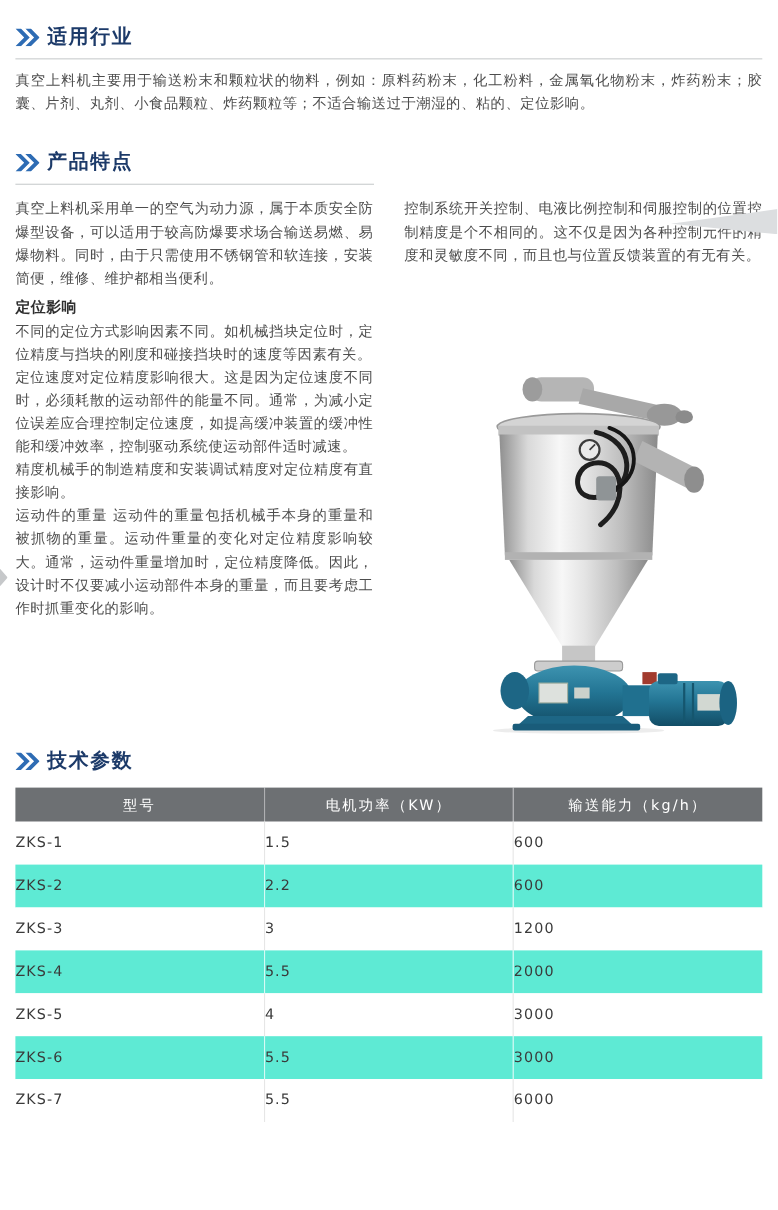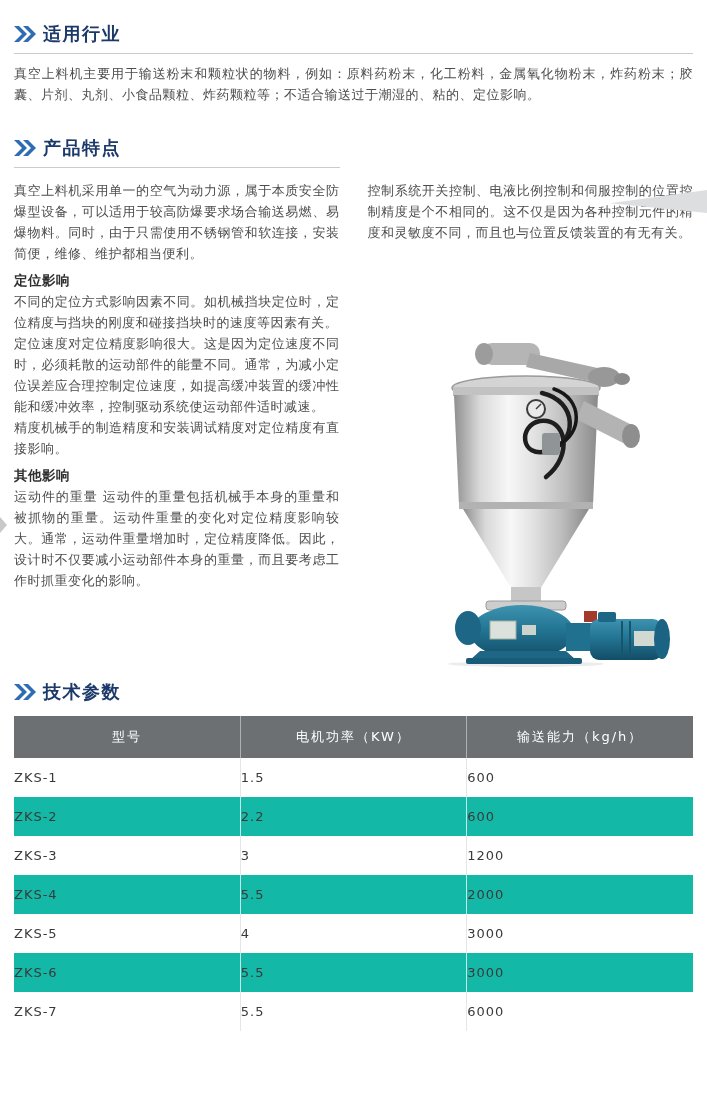--- a/index.html
+++ b/index.html
@@ -52,29 +52,29 @@
     clip-path:polygon(0 0, 100% 50%, 0 100%);
   }
   
   .tech { margin-top:9px; }
   table.specs {
     width:100%; margin-top:12px;
     border-collapse:collapse; table-layout:fixed;
   }
   table.specs th {
     background:#6d7073; color:#ffffff; font-weight:normal;
-    font-size:13px; height:42px; letter-spacing:2px;
+    font-size:13px; height:31px; letter-spacing:2px;
     border-left:1px solid rgba(255,255,255,0.45);
   }
   table.specs th:first-child { border-left:none; }
   table.specs td {
     height:39px; text-align:left; vertical-align:middle;
     font-size:13px; color:#3a3a3a; letter-spacing:1px;
   }
-  table.specs tr.alt td { background:#14b8a6; border-left:1px solid rgba(255,255,255,0.75); }
+  table.specs tr.alt td { background:#5eead4; border-left:1px solid rgba(255,255,255,0.75); }
   table.specs tr.plain td { background:#ffffff; border-left:1px solid #e6e6e6; }
   table.specs tr td:first-child { border-left:none !important; }
 </style>
 </head>
 <body>
 
 <div class="page">
 
   <div class="wedge-tr"></div>
   <div class="wedge-left"></div>
@@ -106,21 +106,20 @@
       <hr class="rule">
     </div>
 
     <div class="cols features-cols">
       <div class="col">
         <p class="para">真空上料机采用单一的空气为动力源，属于本质安全防爆型设备，可以适用于较高防爆要求场合输送易燃、易爆物料。同时，由于只需使用不锈钢管和软连接，安装简便，维修、维护都相当便利。</p>
         <div class="bold-sub">定位影响</div>
         <p class="para" style="margin-top:0;">不同的定位方式影响因素不同。如机械挡块定位时，定位精度与挡块的刚度和碰接挡块时的速度等因素有关。</p>
         <p class="para" style="margin-top:0;">定位速度对定位精度影响很大。这是因为定位速度不同时，必须耗散的运动部件的能量不同。通常，为减小定位误差应合理控制定位速度，如提高缓冲装置的缓冲性能和缓冲效率，控制驱动系统使运动部件适时减速。</p>
         <p class="para" style="margin-top:0;">精度机械手的制造精度和安装调试精度对定位精度有直接影响。</p>
-        <div class="bold-sub">其他影响</div>
         <p class="para" style="margin-top:0;">运动件的重量 运动件的重量包括机械手本身的重量和被抓物的重量。运动件重量的变化对定位精度影响较大。通常，运动件重量增加时，定位精度降低。因此，设计时不仅要减小运动部件本身的重量，而且要考虑工作时抓重变化的影响。</p>
       </div>
 
       <div class="col">
         <p class="para">控制系统开关控制、电液比例控制和伺服控制的位置控制精度是个不相同的。这不仅是因为各种控制元件的精度和灵敏度不同，而且也与位置反馈装置的有无有关。</p>
 
         <div class="photo-wrap">
           
           <svg width="262" height="332" viewBox="0 0 262 332">
             <defs>

